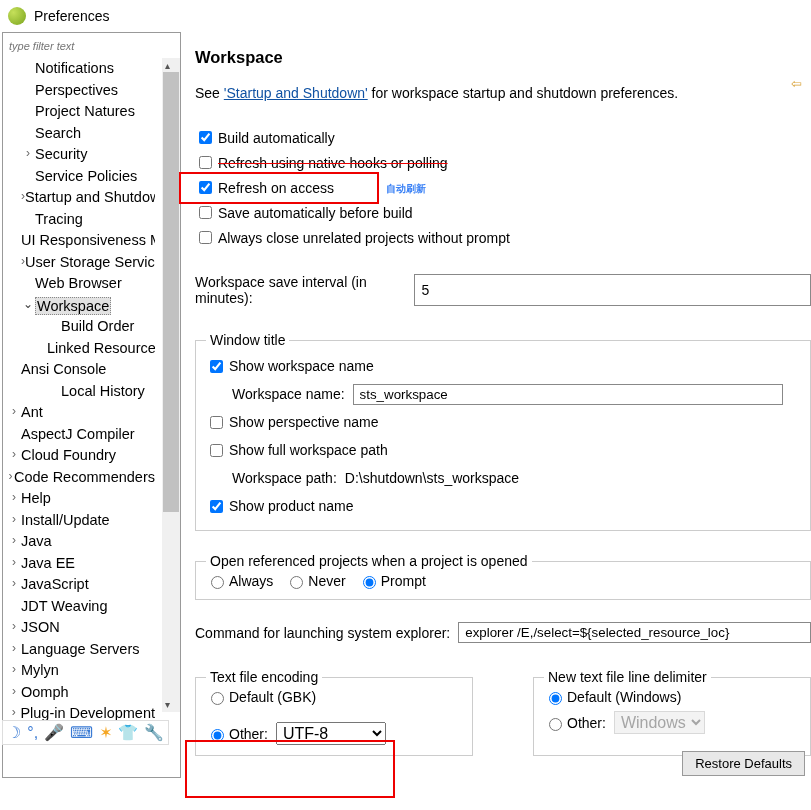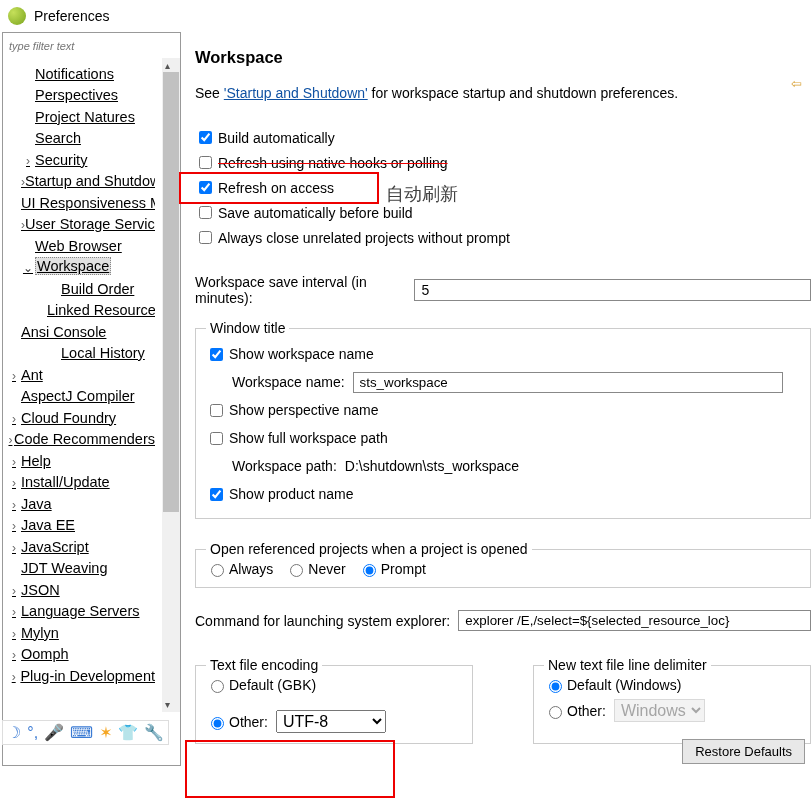--- a/index.html
+++ b/index.html
@@ -8,39 +8,39 @@
   .title-bar .logo { width: 18px; height: 18px; background: radial-gradient(circle at 30% 30%, #c5e05a, #7aa41e); border-radius: 50%; margin-right: 8px; }
   .title-bar .title { font-size: 14px; }
   .main { display: flex; }
   .sidebar { width: 179px; border: 1px solid #999; margin-left: 2px; }
   .filter { height: 25px; width: 100%; padding: 2px 6px; border: none; outline: none; color: #999; font-style: italic; font-size: 11px; }
   .tree-wrap { position: relative; height: 654px; }
   .tree { font-size: 14.5px; overflow: hidden; padding-top: 2px; width: 152px; }
   .scrollbar { position: absolute; right: 0; top: 0; width: 18px; height: 100%; background: #f0f0f0; }
   .scrollbar-thumb { position: absolute; right: 1px; top: 1px; width: 16px; height: 460px; background: #c1c1c1; }
   .scroll-arrow { position: absolute; left: 3px; font-size: 10px; color: #555; }
-  .tree-item { display: flex; align-items: flex-end; height: 21.5px; white-space: nowrap; cursor: default; text-decoration: underline; }
+  .tree-item { display: flex; align-items: flex-start; height: 21.5px; white-space: nowrap; cursor: default; }
   .arrow { width: 14px; text-align: center; color: #6a6a6a; font-size: 12px; display: inline-block; }
   .arrow.open { color: #404040; }
   .tree-item.l0 { padding-left: 4px; }
   .tree-item.l1 { padding-left: 18px; }
   .tree-item.l2 { padding-left: 44px; }
   .tree-item.selected .label { background: #e2e2e2; border: 1px dotted #888; padding: 0 1px; }
   .content { flex: 1; padding: 10px 0 0 14px; position: relative; width: 628px; overflow: hidden; }
   .page-head { display:flex; align-items:center; }
   .page-title { font-size: 16.5px; font-weight: 600; margin: 6px 0 18px 0; }
   .intro { margin-bottom: 24px; }
   .intro a { color: #1052a3; }
   .checks { margin-bottom: 24px; }
   .check-row { display: flex; align-items: center; height: 25px; }
   .check-row input { margin-right: 6px; }
   .strike { text-decoration: line-through; text-decoration-color: #e00; }
   .red-box1 { position: absolute; border: 2px solid #e00; left: 179px; top: 172px; width: 200px; height: 32px; pointer-events:none; }
-  .annot { position: absolute; color: #404040; left: 386px; top: 182px; font-size: 18px; }
-  .row-inline { display: flex; align-items: center; margin-bottom: 14px; }
+  .annot { position: absolute; color: #3b82f6; left: 386px; top: 182px; font-size: 10px; font-weight: bold; }
+  .row-inline { display: flex; margin-bottom: 26px; }
   .row-inline input[type=text] { padding: 2px 6px; font-size: 14px; border: 1px solid #888; }
   fieldset { border: 1px solid #ccc; margin: 6px 0 22px 0; padding: 4px 10px 10px 10px; }
   legend { font-size: 14px; padding: 0 4px; }
   .wt-row { display: flex; align-items: center; height: 28px; }
   .wt-row input[type=checkbox] { margin-right: 6px; }
   .wt-sub { margin-left: 26px; display: flex; align-items: center; height: 28px; }
   .wt-sub input[type=text] { margin-left: 8px; padding: 2px 6px; border: 1px solid #888; width: 430px; }
   .radio-group { display: flex; gap: 6px; align-items: center; }
   .radio-group label { display: flex; align-items: center; gap: 2px; margin-right: 6px; }
   .cmd-row { display: flex; align-items: center; margin: 8px 0 20px 0; }
@@ -89,22 +89,30 @@
           </div>
           <div class="tree-item l1">
             <span class="arrow"></span>
             <span class="label">Search</span>
           </div>
           <div class="tree-item l1">
             <span class="arrow">›</span>
             <span class="label">Security</span>
           </div>
           <div class="tree-item l1">
+            <span class="arrow"></span>
+            <span class="label">Service Policies</span>
+          </div>
+          <div class="tree-item l1">
             <span class="arrow">›</span>
             <span class="label">Startup and Shutdown</span>
+          </div>
+          <div class="tree-item l1">
+            <span class="arrow"></span>
+            <span class="label">Tracing</span>
           </div>
           <div class="tree-item l1">
             <span class="arrow"></span>
             <span class="label">UI Responsiveness Monitoring</span>
           </div>
           <div class="tree-item l1">
             <span class="arrow">›</span>
             <span class="label">User Storage Service</span>
           </div>
           <div class="tree-item l1">

